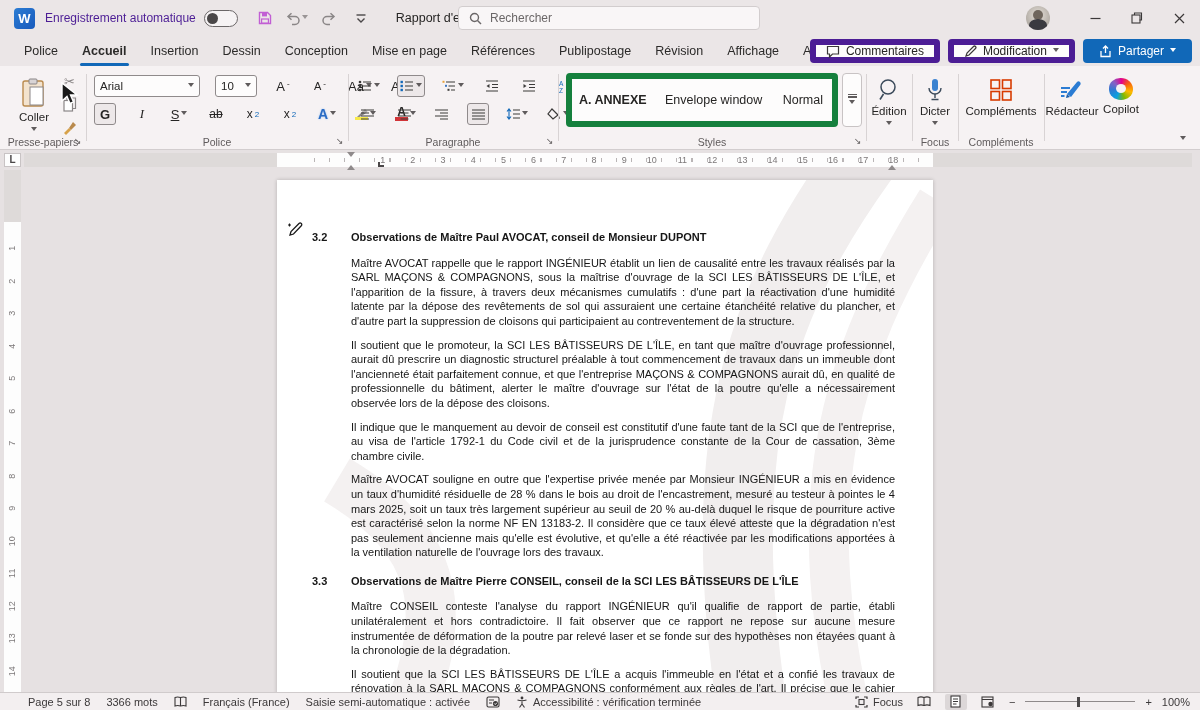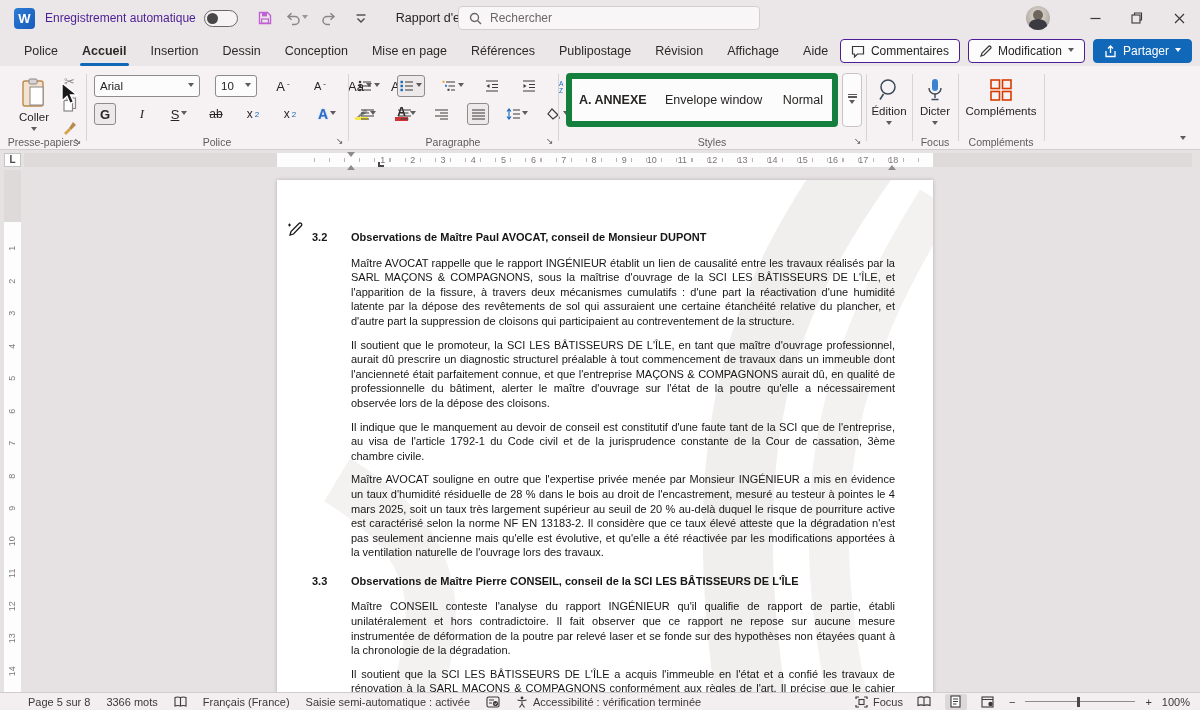--- a/index.html
+++ b/index.html
@@ -22,21 +22,21 @@
   .avatar::before { content:""; position:absolute; left:7px; top:4px; width:10px; height:10px; border-radius:50%; background:#6e655c; }
   .avatar::after { content:""; position:absolute; left:3px; top:13px; width:18px; height:12px; border-radius:50% 50% 0 0; background:#3a3a40; }
   .winbtn { width:42px; height:36px; display:flex; align-items:center; justify-content:center; color:#3b3839; }
 
   
   .tabrow { position:absolute; top:36px; left:0; right:0; height:30px; background:#ebe6e7; display:flex; align-items:center; padding-left:12px; }
   .tab { position:relative; height:30px; display:flex; align-items:center; padding:0 12px; font-size:12.5px; color:#2b2a29; }
   .tab.active { font-weight:bold; }
   .tab.active::after { content:""; position:absolute; left:10px; right:10px; bottom:0; height:3px; border-radius:2px; background:#1168b8; }
   .tabrow-right { position:absolute; right:8px; top:39px; display:flex; gap:8px; align-items:center; }
-  .pill-btn { height:24px; display:flex; align-items:center; gap:6px; padding:0 10px; border:1px solid #4c1d95; border-radius:4px; background:#fdfcfc; font-size:12px; color:#262524; }
+  .pill-btn { height:24px; display:flex; align-items:center; gap:6px; padding:0 10px; border:6px solid #4c1d95; border-radius:4px; background:#fdfcfc; font-size:12px; color:#262524; }
   .pill-btn.share { background:#1168b8; border-color:#1168b8; color:#fff;align-items:center; }
 
   
   .ribbon { position:absolute; top:66px; left:0; right:0; height:84px; background:#f6f2f3; border-bottom:1px solid #d2cdce; }
   .gsep { position:absolute; top:8px; bottom:8px; width:1px; background:#d8d3d4; }
   .glabel { position:absolute; bottom:2px; left:0; right:0; text-align:center; font-size:10.5px; color:#5f5b5c; }
   .lnch { position:absolute; right:3px; bottom:3px; width:11px; height:11px; color:#5f5b5c; font-size:9px; line-height:11px; text-align:center; }
   .lnch::before { content:"\2198"; }
   .group { position:absolute; top:0; height:84px; }
   .bigbtn { display:flex; flex-direction:column; align-items:center; justify-content:flex-start; gap:3px; padding-top:8px; height:66px; border-radius:4px; font-size:11.5px; color:#262524; }
@@ -460,20 +460,36 @@
             <rect x="13.5" y="2" width="8.5" height="8.5" fill="none" stroke="#d83b01" stroke-width="1.6"></rect>
             <rect x="2" y="13.5" width="8.5" height="8.5" fill="none" stroke="#d83b01" stroke-width="1.6"></rect>
             <rect x="13.5" y="13.5" width="8.5" height="8.5" fill="none" stroke="#d83b01" stroke-width="1.6"></rect>
           </svg>
         <span>Compléments</span>
       </div>
       <span class="glabel">Compléments</span>
     </div>
     <div class="gsep" style="left:1044px;"></div>
 
+    <div class="group" style="left:1044px;width:100px;">
+      <div class="bigbtn" style="position:absolute;left:0px;top:4px;width:56px;">
+        <svg width="26" height="24" viewBox="0 0 26 24">
+            <path d="M8 16 L18 4 a2.2 2.2 0 0 1 3.5 2.5 L12 19z" fill="#2b7cd3"></path>
+            <path d="M8 16 L7 20 L11 19" fill="#1a5da8"></path>
+            <path d="M2 10 h9 M2 14 h6 M2 18 h3.5" stroke="#2b7cd3" stroke-width="1.8"></path>
+          </svg>
+        <span>Rédacteur</span>
+      </div>
+      <div class="bigbtn" style="position:absolute;left:54px;top:4px;width:46px;">
+        <span style="width:24px;height:22px;border-radius:48% 52% 50% 50%;background:conic-gradient(from 210deg,#0aa0e0,#2b7cd3,#8661c5,#e3008c,#f7630c,#ffb900,#7fba00,#0aa0e0);position:relative;display:block;">
+          <span style="position:absolute;left:7px;top:6px;width:10px;height:9px;border-radius:50%;background:#f6f2f3;display:block;"></span>
+        </span>
+        <span>Copilot</span>
+      </div>
+    </div>
 
     <span class="cv collapse-chev" style="border-top-color:#5f5b5c;"></span>
   </div>
 
   <svg class="cursor-arrow" width="22" height="24" viewBox="0 0 22 24">
       <path d="M4 1 L4 19 L9 14.5 L12 21.5 L15.5 20 L12.5 13 L19 13 Z" fill="#1a1a1a" stroke="#fff" stroke-width="1.4"></path>
     </svg>
 
   <div class="hruler">
     <div class="band"></div>

